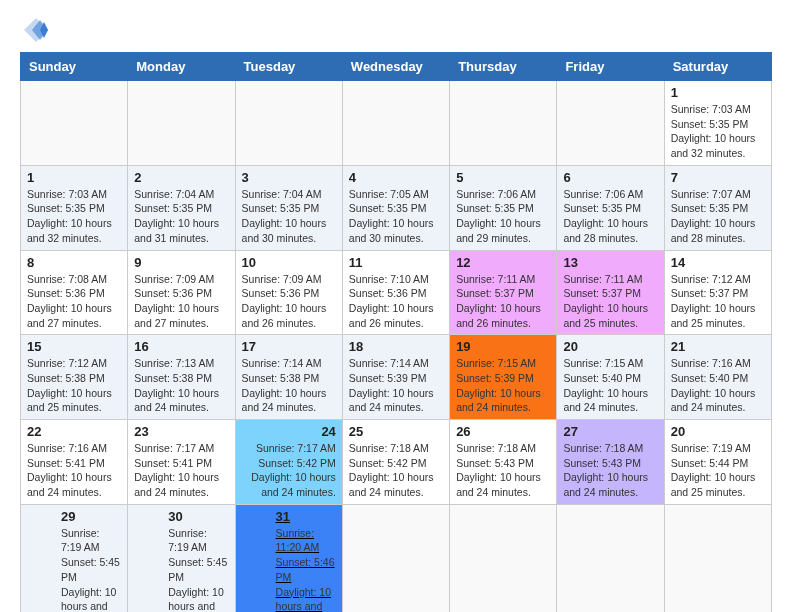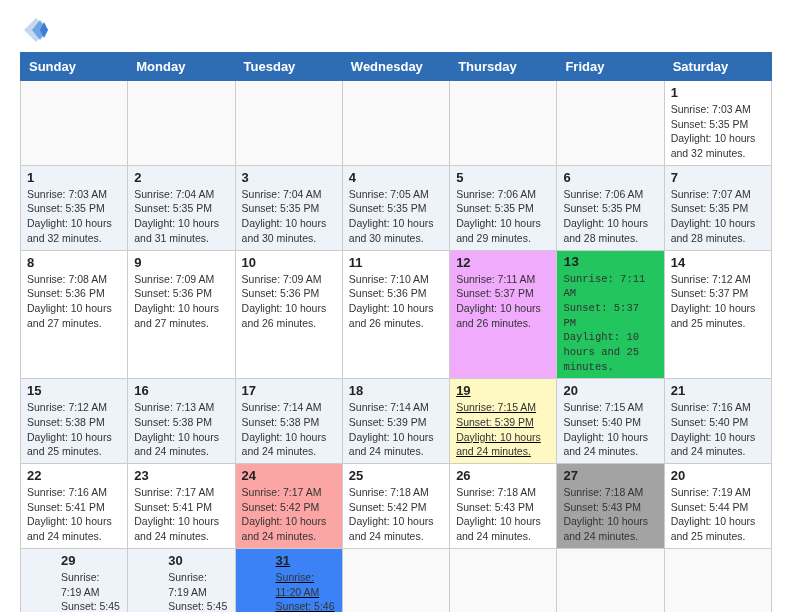--- a/index.html
+++ b/index.html
@@ -217,21 +217,21 @@
           <div class="day-info" style="white-space: pre-line;">Sunrise: 7:10 AM
 Sunset: 5:36 PM
 Daylight: 10 hours and 26 minutes.</div>
         </td>
         <td style="background: #f0abfc;">
           <span class="day-number">12</span>
           <div class="day-info" style="white-space: pre-line;">Sunrise: 7:11 AM
 Sunset: 5:37 PM
 Daylight: 10 hours and 26 minutes.</div>
         </td>
-        <td style="background: #22c55e; font-family: Liberation Mono, monospace;">
+        <td style="background: #f0abfc;">
           <span class="day-number">13</span>
           <div class="day-info" style="white-space: pre-line;">Sunrise: 7:11 AM
 Sunset: 5:37 PM
 Daylight: 10 hours and 25 minutes.</div>
         </td>
         <td style="background: rgb(255, 255, 255); border-radius: 19px;">
           <span class="day-number">14</span>
           <div class="day-info" style="white-space: pre-line;">Sunrise: 7:12 AM
 Sunset: 5:37 PM
 Daylight: 10 hours and 25 minutes.</div>
@@ -255,21 +255,21 @@
           <div class="day-info" style="white-space: pre-line;">Sunrise: 7:14 AM
 Sunset: 5:38 PM
 Daylight: 10 hours and 24 minutes.</div>
         </td>
         <td style="background: rgb(238, 242, 249);">
           <span class="day-number">18</span>
           <div class="day-info" style="white-space: pre-line;">Sunrise: 7:14 AM
 Sunset: 5:39 PM
 Daylight: 10 hours and 24 minutes.</div>
         </td>
-        <td style="background: #fef9c3; text-decoration: underline;">
+        <td style="background: #f97316;">
           <span class="day-number">19</span>
           <div class="day-info" style="white-space: pre-line;">Sunrise: 7:15 AM
 Sunset: 5:39 PM
 Daylight: 10 hours and 24 minutes.</div>
         </td>
         <td style="background: rgb(238, 242, 249);">
           <span class="day-number">20</span>
           <div class="day-info" style="white-space: pre-line;">Sunrise: 7:15 AM
 Sunset: 5:40 PM
 Daylight: 10 hours and 24 minutes.</div>
@@ -287,39 +287,39 @@
           <div class="day-info" style="white-space: pre-line;">Sunrise: 7:16 AM
 Sunset: 5:41 PM
 Daylight: 10 hours and 24 minutes.</div>
         </td>
         <td style="background: rgb(255, 255, 255);">
           <span class="day-number">23</span>
           <div class="day-info" style="white-space: pre-line;">Sunrise: 7:17 AM
 Sunset: 5:41 PM
 Daylight: 10 hours and 24 minutes.</div>
         </td>
-        <td style="background: #fca5a5;">
+        <td style="background: #7dd3fc; text-align: right;">
           <span class="day-number">24</span>
           <div class="day-info" style="white-space: pre-line;">Sunrise: 7:17 AM
 Sunset: 5:42 PM
 Daylight: 10 hours and 24 minutes.</div>
         </td>
         <td style="background: rgb(255, 255, 255);">
           <span class="day-number">25</span>
           <div class="day-info" style="white-space: pre-line;">Sunrise: 7:18 AM
 Sunset: 5:42 PM
 Daylight: 10 hours and 24 minutes.</div>
         </td>
         <td style="background: rgb(255, 255, 255);">
           <span class="day-number">26</span>
           <div class="day-info" style="white-space: pre-line;">Sunrise: 7:18 AM
 Sunset: 5:43 PM
 Daylight: 10 hours and 24 minutes.</div>
         </td>
-        <td style="background: #a3a3a3;">
+        <td style="background: #c4b5fd;">
           <span class="day-number">27</span>
           <div class="day-info" style="white-space: pre-line;">Sunrise: 7:18 AM
 Sunset: 5:43 PM
 Daylight: 10 hours and 24 minutes.</div>
         </td>
         <td style="background: rgb(255, 255, 255);">
           <span class="day-number">20</span>
           <div class="day-info" style="white-space: pre-line;">Sunrise: 7:19 AM
 Sunset: 5:44 PM
 Daylight: 10 hours and 25 minutes.</div>

